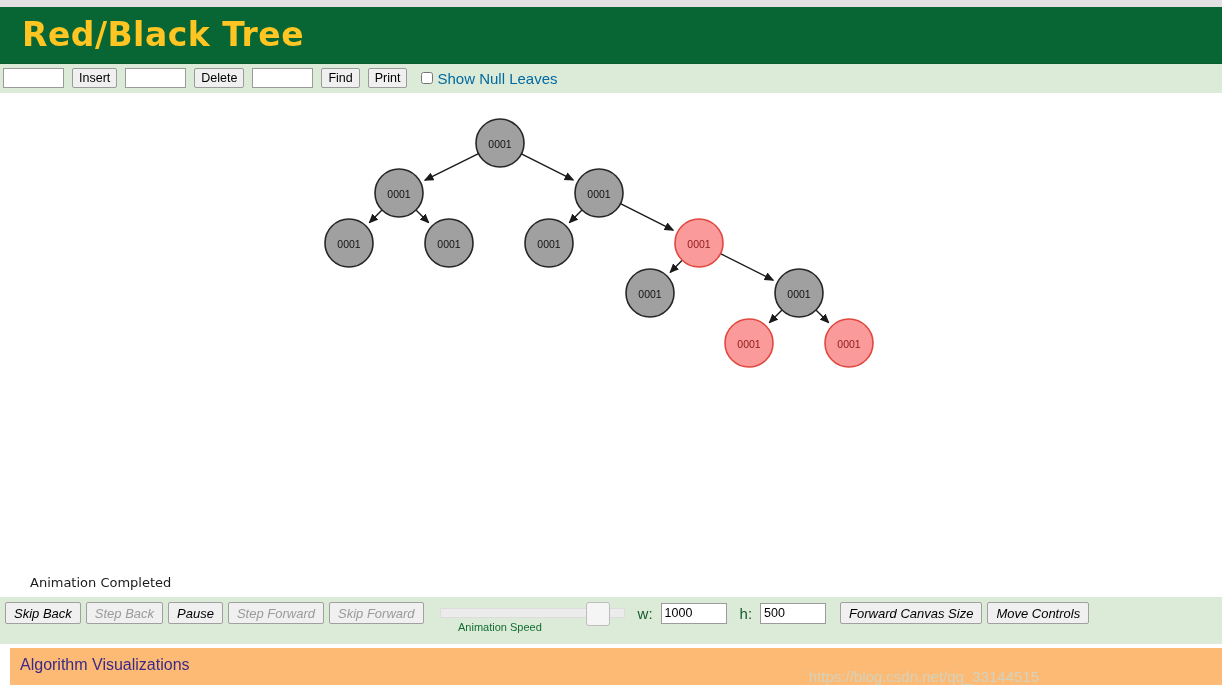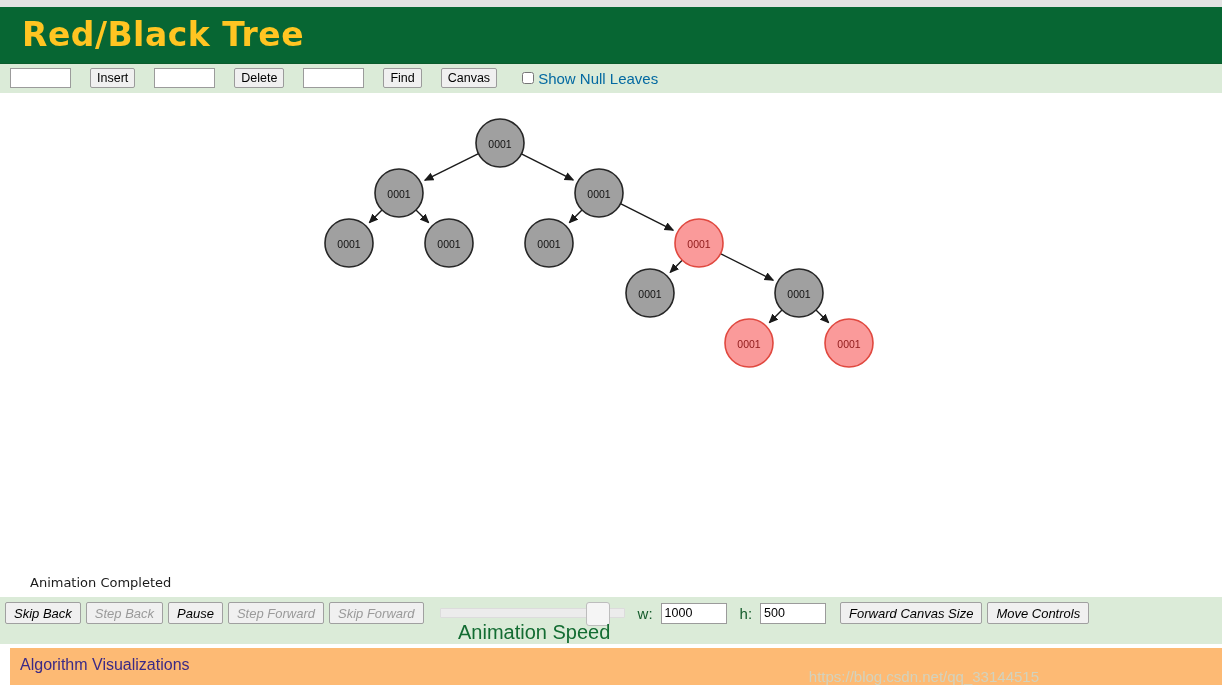--- a/index.html
+++ b/index.html
@@ -31,22 +31,22 @@
   }
 
   .toolbar {
     position: absolute; top: 63px; left: 0;
     width: 1222px; height: 30px;
     background: #dbebd8;
     border-top: 1px solid #0a5c2c;
     box-sizing: border-box;
   }
   .tb-row {
-    position: absolute; left: 10px; top: 4px;
-    display: flex; align-items: center; gap: 19px;
+    position: absolute; left: 3px; top: 4px;
+    display: flex; align-items: center; gap: 8px;
   }
   input.txt {
     width: 55px; height: 16px;
     font-family: "Liberation Sans", sans-serif;
     font-size: 12px;
     border: 1px solid #9b9b9b;
     background: #ffffff;
     padding: 1px 2px;
     box-sizing: content-box;
   }
@@ -144,21 +144,21 @@
     font-family: "Liberation Sans", sans-serif;
     border: 1px solid #9b9b9b;
     background: #fff;
     padding: 1px 3px;
     margin-left: 3px;
     box-sizing: content-box;
   }
 
   .anim-speed {
     position: absolute; left: 458px; top: 621px;
-    font-size: 20px; color: #136c32;
+    font-size: 11px; color: #136c32;
     font-family: "Liberation Sans", sans-serif;
   }
 
   .footer {
     position: absolute; top: 648px; left: 10px;
     width: 1222px; height: 37px;
     background: #fdba74;
   }
   .footer-link {
     position: absolute; left: 10px; top: 8px;
@@ -195,21 +195,21 @@
   </div>
 
   <div class="toolbar">
     <div class="tb-row">
       <input class="txt" type="text" value="" style="">
       <button class="btn">Insert</button>
       <input class="txt" type="text" value="" style="">
       <button class="btn">Delete</button>
       <input class="txt" type="text" value="" style="">
       <button class="btn">Find</button>
-      <button class="btn">Canvas</button>
+      <button class="btn">Print</button>
       <span class="chk-wrap">
         <input class="chk" type="checkbox" style="">
         <span class="chk-label">Show Null Leaves</span>
       </span>
     </div>
   </div>
 
   <div class="canvas">
     <svg id="tree-svg" width="1222" height="473">
       <defs>

